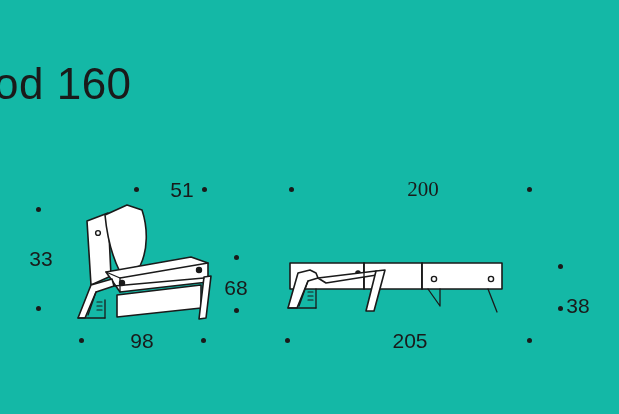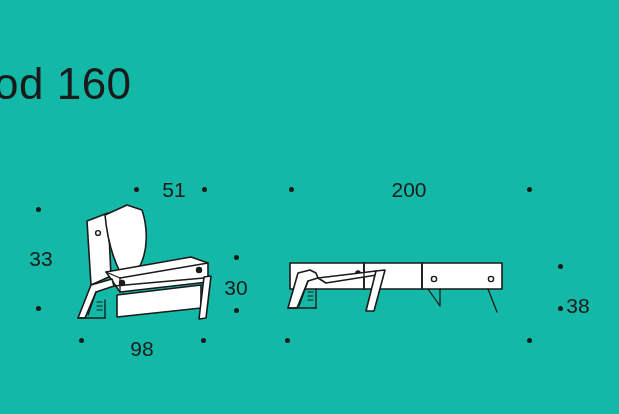--- a/index.html
+++ b/index.html
@@ -83,44 +83,45 @@
     stroke-linecap: round;
   }
 </style>
 </head>
 <body>
 
 <div id="page">
 
   <div id="title">od 160</div>
 
-  <div class="dim-label" style="left:140px; top:179px; width:68px;">51</div>
+  <div class="dim-label" style="left:148px; top:179px; width:68px;">51</div>
   <div class="dim-dot" style="left:134px; top:187px;"></div>
   <div class="dim-dot" style="left:202px; top:187px;"></div>
 
   <div class="dim-label" style="left:24px; top:248px; width:34px;">33</div>
   <div class="dim-dot" style="left:36px; top:207px;"></div>
   <div class="dim-dot" style="left:36px; top:306px;"></div>
 
-  <div class="dim-label" style="left:219px; top:277px; width:34px;">30</div>
+  <div class="dim-label" style="left:219px; top:277px; width:34px;">68</div>
   <div class="dim-dot" style="left:234px; top:255px;"></div>
   <div class="dim-dot" style="left:234px; top:308px;"></div>
 
-  <div class="dim-label" style="left:106px; top:338px; width:72px;">98</div>
+  <div class="dim-label" style="left:106px; top:330px; width:72px;">98</div>
   <div class="dim-dot" style="left:79px; top:338px;"></div>
   <div class="dim-dot" style="left:201px; top:338px;"></div>
 
-  <div class="dim-label" style="left:374px; top:179px; width:70px;">200</div>
+  <div class="dim-label" style="left:388px; top:179px; width:70px;font-family:Liberation Serif, serif;">200</div>
   <div class="dim-dot" style="left:289px; top:187px;"></div>
   <div class="dim-dot" style="left:527px; top:187px;"></div>
 
   <div class="dim-label" style="left:558px; top:295px; width:40px;">38</div>
   <div class="dim-dot" style="left:558px; top:264px;"></div>
   <div class="dim-dot" style="left:558px; top:306px;"></div>
 
+  <div class="dim-label" style="left:375px; top:330px; width:70px;">205</div>
   <div class="dim-dot" style="left:285px; top:338px;"></div>
   <div class="dim-dot" style="left:527px; top:338px;"></div>
 
   <div class="drawing" style="left:78px; top:200px;">
     <svg width="140" height="125" viewBox="0 0 140 125" aria-hidden="true">
 
       <path class="stroke" d="M9 21 L30 13 L33 76 L13 85 Z"></path>
       <circle class="bolt" cx="20" cy="33" r="2.4"></circle>
 
       <path class="stroke" d="M27 15 L49 5 L64 10 C70 28 70 50 62 66 L42 72 C34 56 29 36 27 15 Z"></path>

